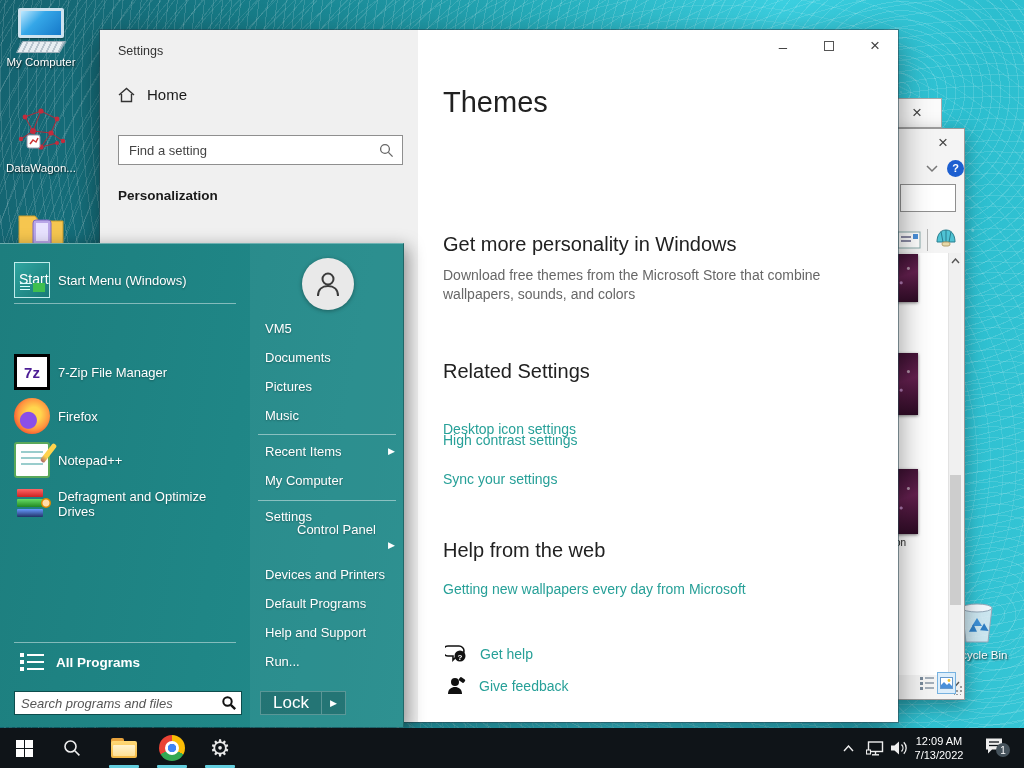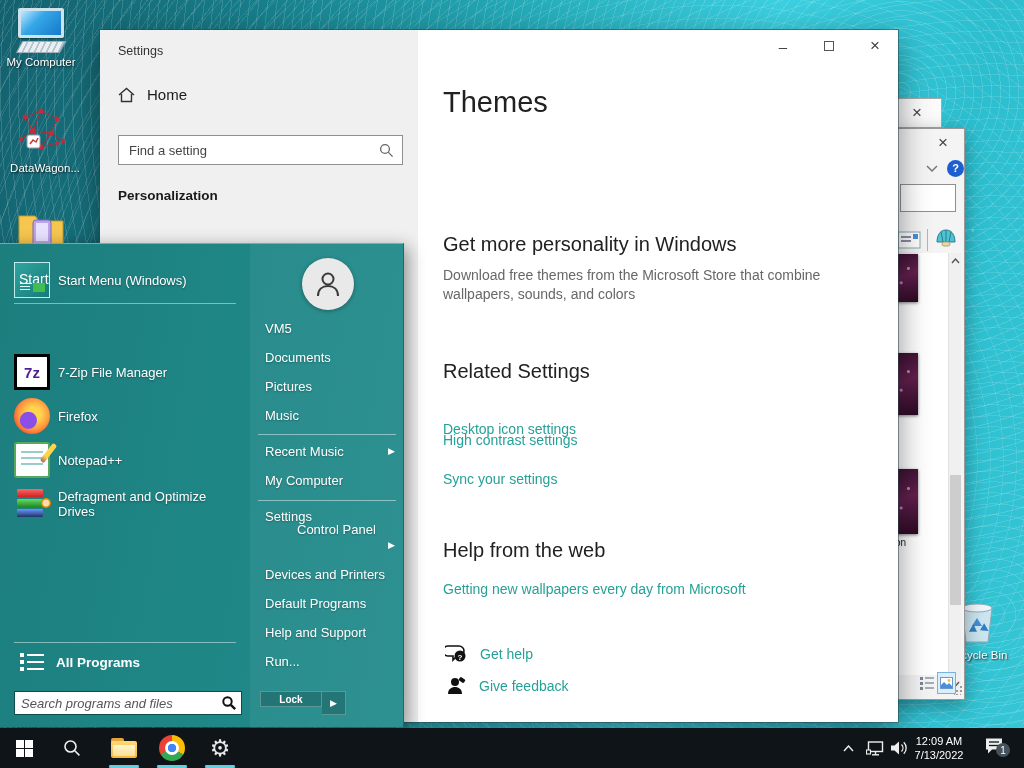--- a/index.html
+++ b/index.html
@@ -93,23 +93,23 @@
   .rarrow { position:absolute; font-size:9px; }
   .allprog { position:absolute; left:0; top:398px; width:250px; height:40px; display:flex; align-items:center; cursor:pointer; }
   .allprog .tx { position:absolute; left:56px; font-size:13.5px; font-weight:600; }
   .sm-search { position:absolute; left:14px; top:447px; width:228px; height:24px; background:#fff;
     border:1px solid #0d4d4d; display:flex; align-items:center; }
   .sm-search input { flex:1; height:100%; border:0; outline:0; padding:0 4px 0 6px; font-size:13px;
     font-style:italic; color:#333; font-family:"Liberation Sans",sans-serif; background:transparent; }
   .sm-search input::placeholder { color:#555; opacity:1; font-style:italic; }
   .avatar { position:absolute; left:302px; top:14px; width:52px; height:52px; border-radius:50%;
     background:#e9e9e9; box-shadow:0 1px 4px rgba(0,0,0,.35); display:flex; align-items:center; justify-content:center; }
-  .lockbtn { position:absolute; left:260px; top:447px; width:62px; height:16px; background:rgba(0,0,0,.18);
+  .lockbtn { position:absolute; left:260px; top:447px; width:62px; height:24px; background:rgba(0,0,0,.18);
     border:1px solid rgba(255,255,255,.25); display:flex; align-items:center; justify-content:center;
-    font-size:10px; cursor:pointer;font-weight:bold; }
+    font-size:17px; cursor:pointer; }
   .lockarrow { position:absolute; left:322px; top:447px; width:24px; height:24px; background:rgba(0,0,0,.18);
     border:1px solid rgba(255,255,255,.25); border-left:0; display:flex; align-items:center;
     justify-content:center; font-size:9px; cursor:pointer; }
 
   
   .ic-start { background:linear-gradient(135deg,#2fa5a0,#187a78); border:1px solid #bfeceb; position:relative; }
   .ic-start .s { position:absolute; left:4px; top:8px; font-size:14px; color:#fff; }
   .ic-start .g { position:absolute; right:4px; bottom:5px; width:12px; height:9px; background:#3fbf4f; }
   .ic-start .l { position:absolute; left:5px; bottom:6px; width:10px; height:8px;
     background:repeating-linear-gradient(#dff 0 1px, transparent 1px 3px); }
@@ -164,21 +164,21 @@
   <div class="sparkles"></div>
 
   <div class="dicon" style="left:2px; top:8px;">
     <div>
       <div class="mon"></div>
         <div class="kbd"></div>
     </div>
     <div class="lbl">My Computer</div>
   </div>
 
-  <div class="dicon" style="left:2px; top:103px;text-align:right;">
+  <div class="dicon" style="left:2px; top:103px;">
     <svg class="dw-svg" width="56" height="56" viewBox="0 0 56 56">
       <g stroke="#b82737" stroke-width="1" fill="none" opacity="0.95">
         <path d="M12 14 L28 8 L44 16 L38 30 L50 38 M28 8 L20 28 L38 30 L28 44 M12 14 L20 28 L8 36 M20 28 L28 44 L44 40"></path>
       </g>
       <g fill="#c32b3c">
         <circle cx="12" cy="14" r="2.4"></circle>
           <circle cx="28" cy="8" r="2.6"></circle>
           <circle cx="44" cy="16" r="2.4"></circle>
         <circle cx="20" cy="28" r="3"></circle>
           <circle cx="38" cy="30" r="2.6"></circle>
@@ -417,21 +417,21 @@
         <circle cx="15" cy="10" r="5.5" fill="none" stroke="#3a3a3a" stroke-width="2"></circle>
         <path d="M5 27 c0-7 4.5-10 10-10 s10 3 10 10" fill="none" stroke="#3a3a3a" stroke-width="2"></path>
       </svg>
     </div>
     <div style="position:absolute; left:250px; top:0; width:154px; height:484px;">
       <div class="ritem" style="top:77px;">VM5</div>
       <div class="ritem" style="top:106px;">Documents</div>
       <div class="ritem" style="top:135px;">Pictures</div>
       <div class="ritem" style="top:164px;">Music</div>
       <div class="msep" style="left:8px; top:190px; width:138px;"></div>
-      <div class="ritem" style="top:200px;">Recent Music</div>
+      <div class="ritem" style="top:200px;">Recent Items</div>
       <div class="rarrow" style="left:138px; top:202px;">▶</div>
       <div class="ritem" style="top:229px;">My Computer</div>
       <div class="msep" style="left:8px; top:256px; width:138px;"></div>
       <div class="ritem" style="top:265px;">Settings</div>
       <div class="ritem" style="top:278px;margin-left:32px;">Control Panel</div>
       <div class="rarrow" style="left:138px; top:296px;">▶</div>
       <div class="ritem" style="top:323px;">Devices and Printers</div>
       <div class="ritem" style="top:352px;">Default Programs</div>
       <div class="ritem" style="top:381px;">Help and Support</div>
       <div class="ritem" style="top:410px;">Run...</div>

